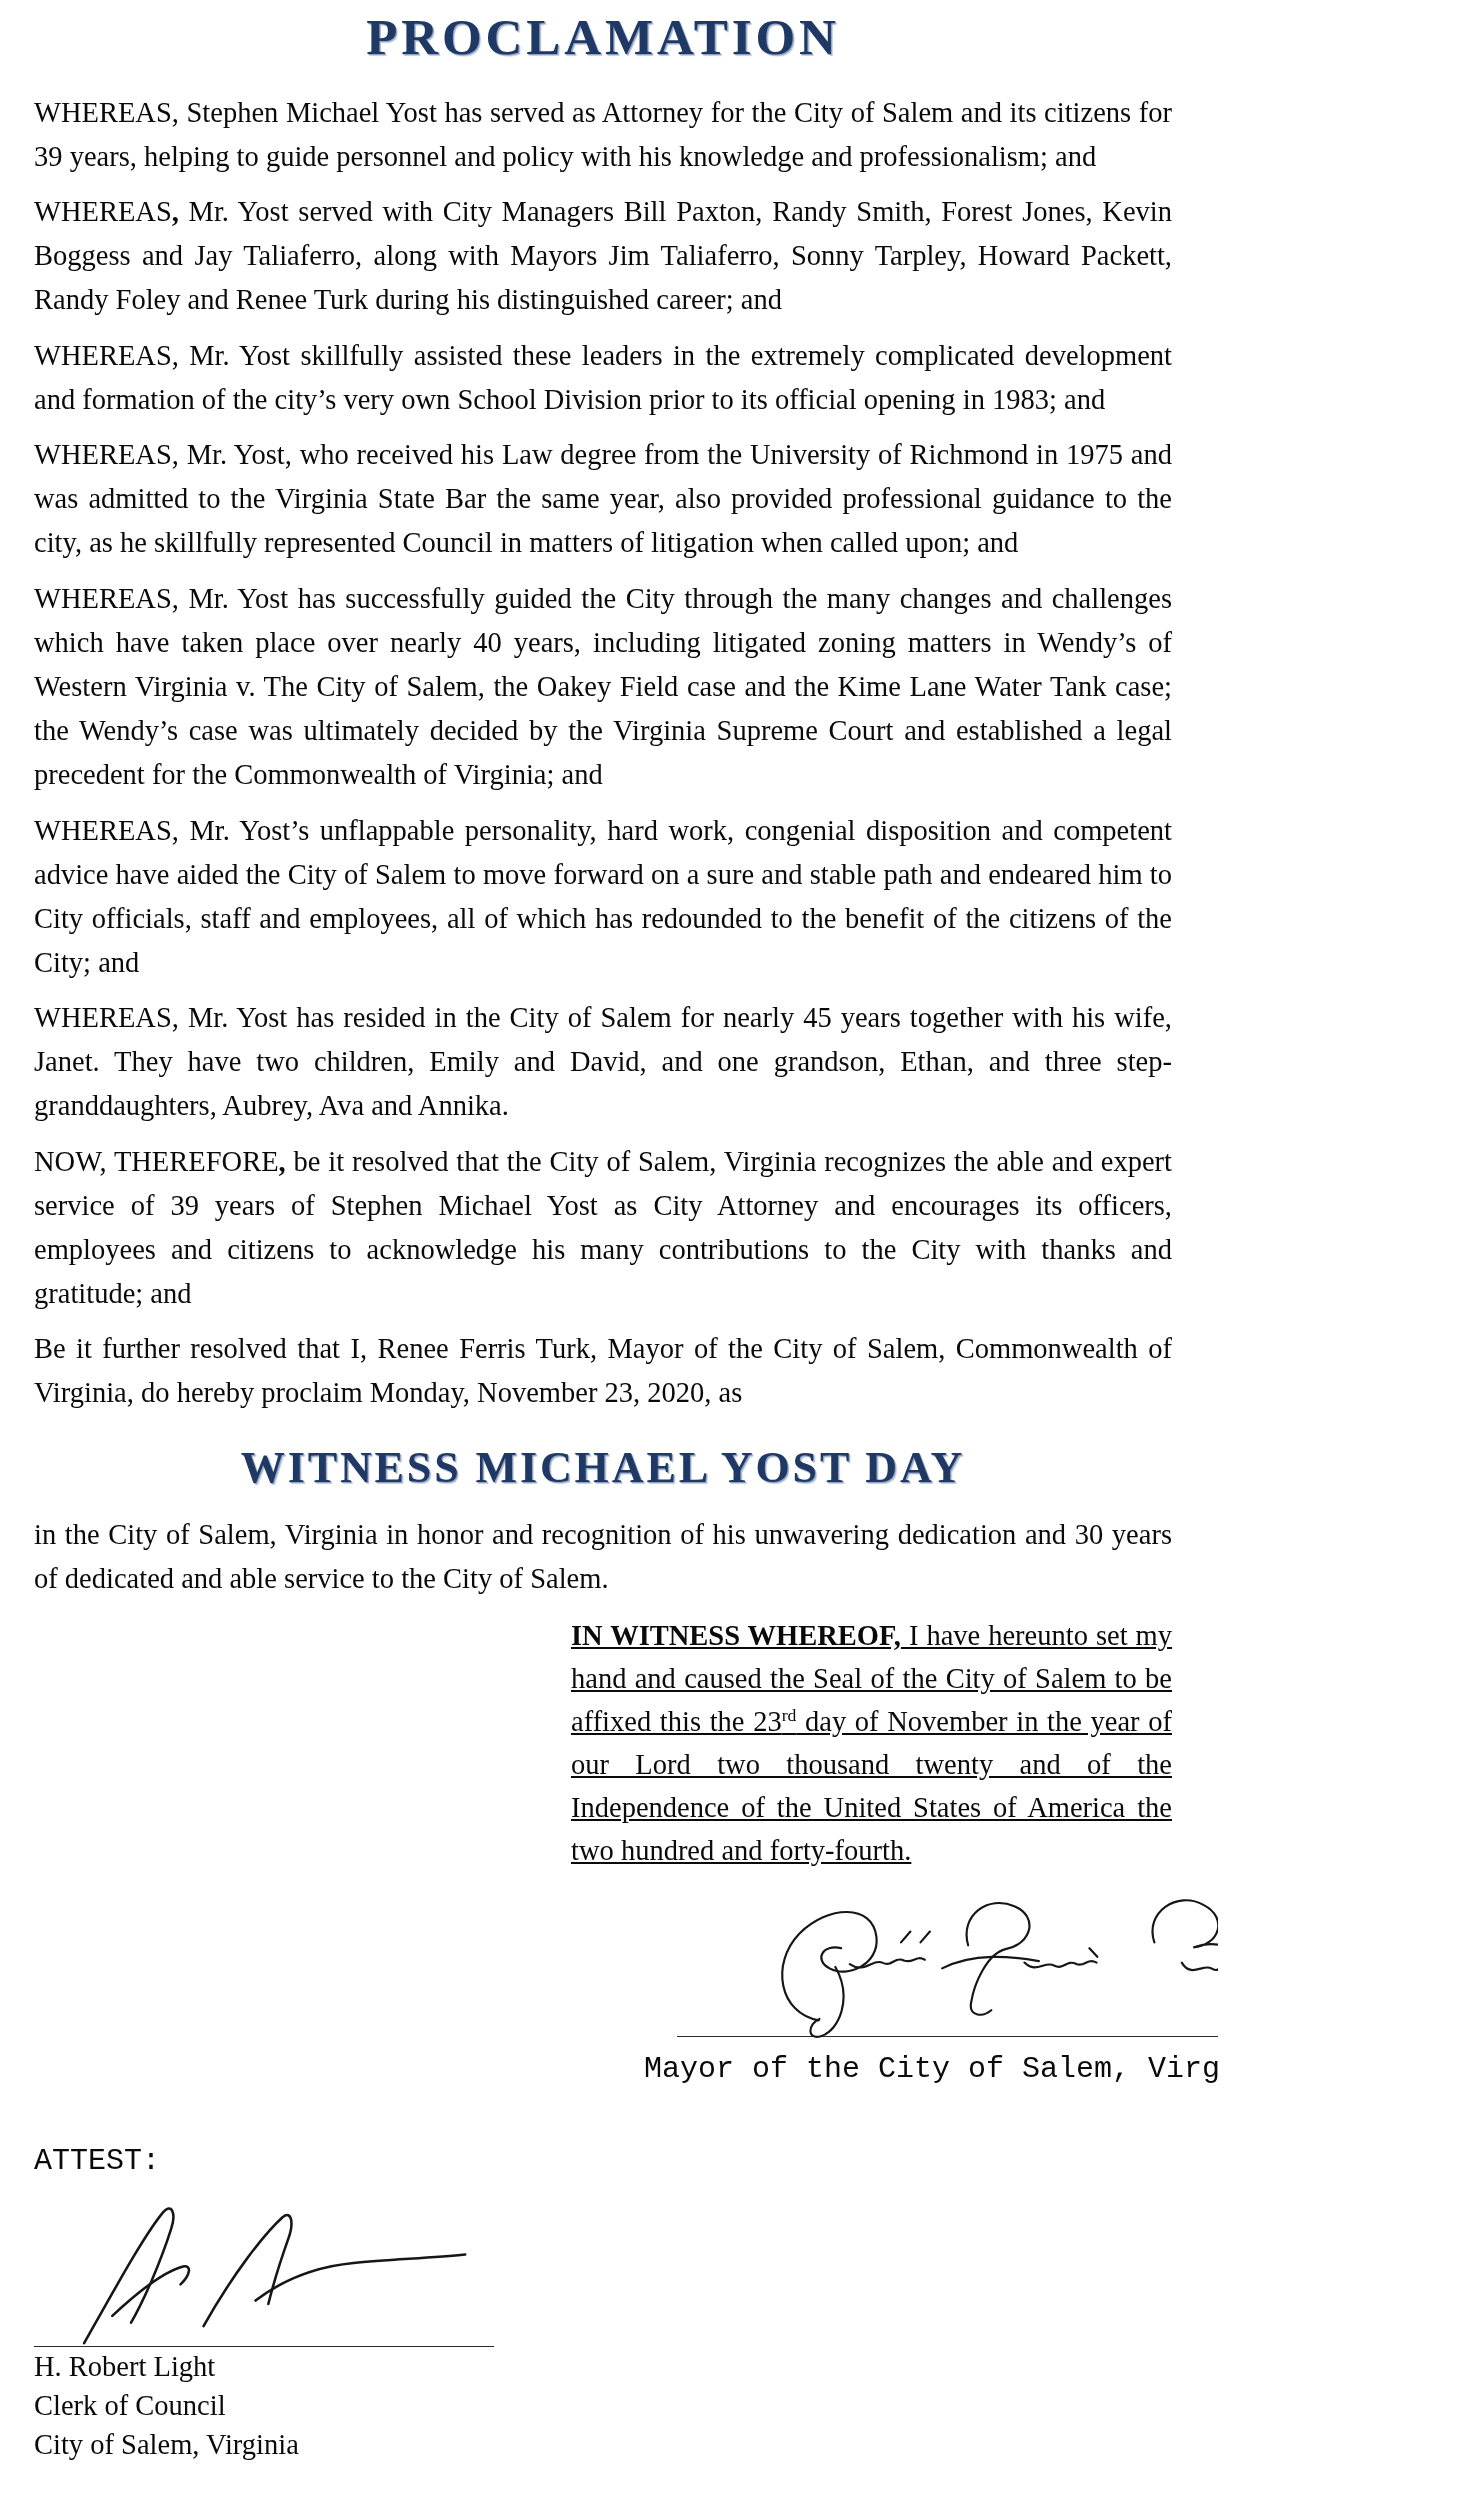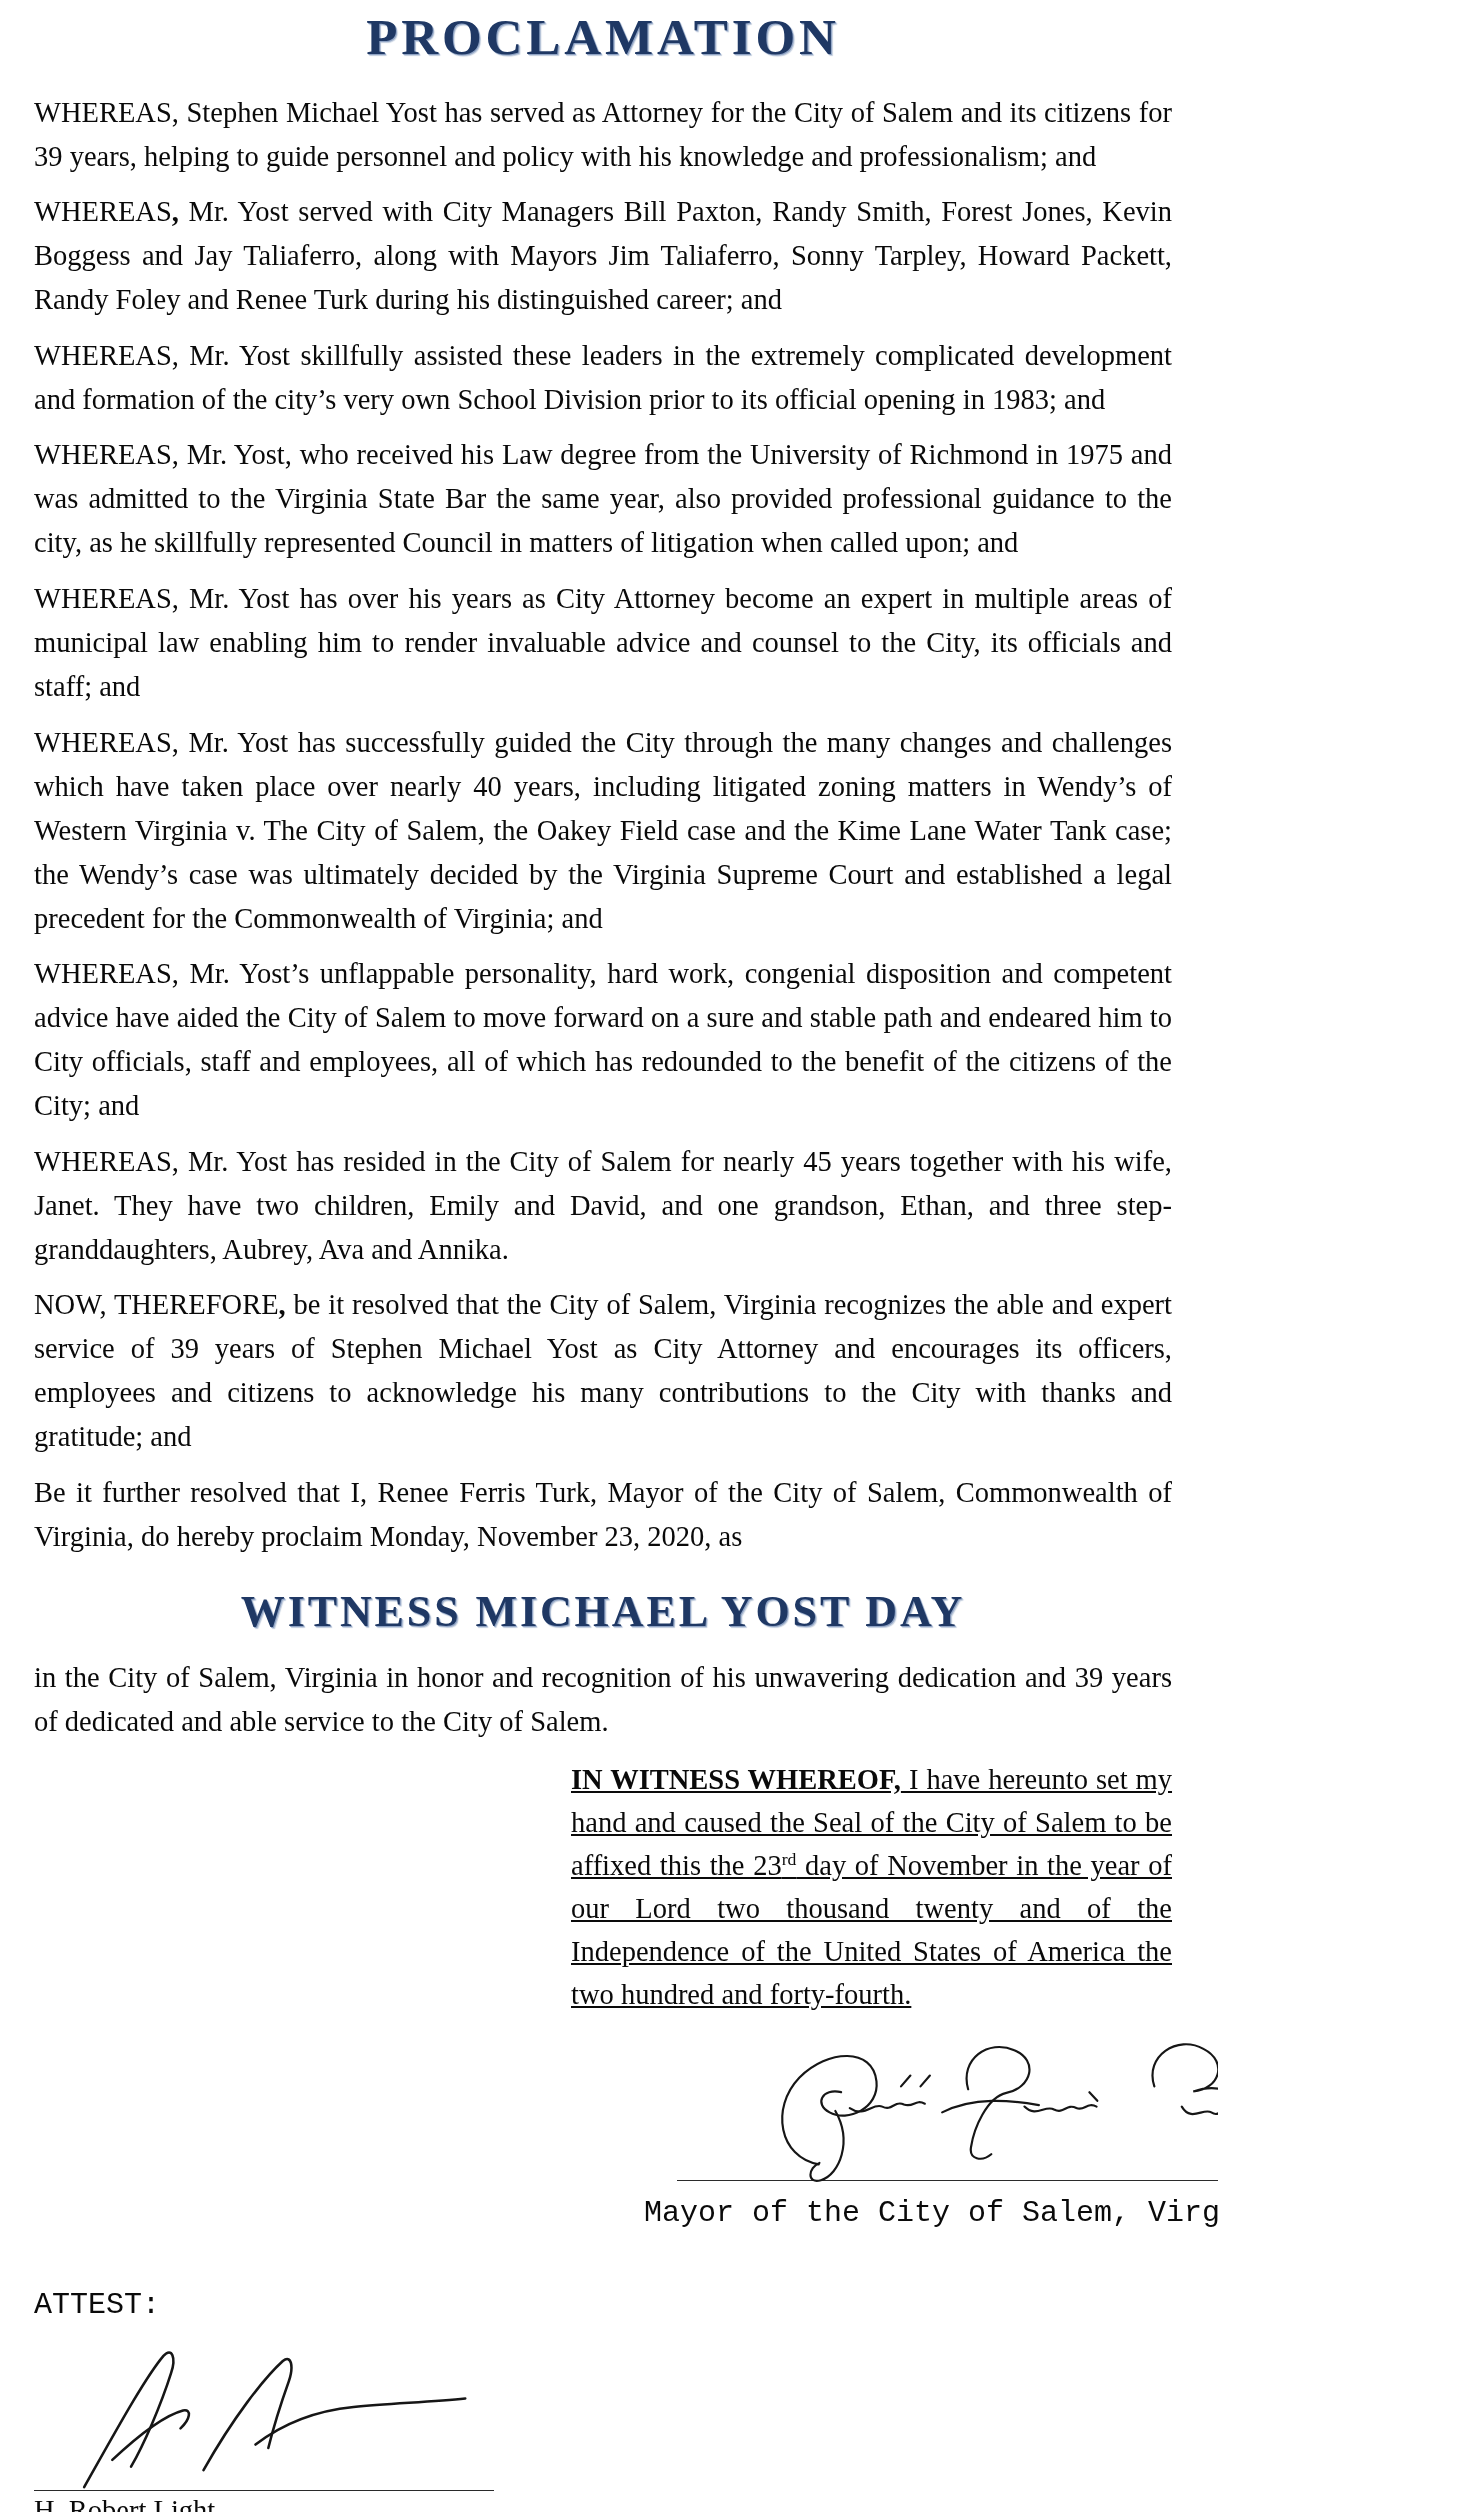--- a/index.html
+++ b/index.html
@@ -44,31 +44,30 @@
 
 <div class="page">
 
   <div class="doc-title">PROCLAMATION</div>
 
   <div>
       <p class="body"><span>WHEREAS, Stephen Michael Yost has served as Attorney for the City of Salem and its citizens for 39 years, helping to guide personnel and policy with his knowledge and professionalism; and</span></p>
       <p class="body"><span>WHEREAS</span><span class="b">,</span><span> Mr. Yost served with City Managers Bill Paxton, Randy Smith, Forest Jones, Kevin Boggess and Jay Taliaferro, along with Mayors Jim Taliaferro, Sonny Tarpley, Howard Packett, Randy Foley and Renee Turk during his distinguished career; and</span></p>
       <p class="body"><span>WHEREAS, Mr. Yost skillfully assisted these leaders in the extremely complicated development and formation of the city’s very own School Division prior to its official opening in 1983; and</span></p>
       <p class="body"><span>WHEREAS, Mr. Yost, who received his Law degree from the University of Richmond in 1975 and was admitted to the Virginia State Bar the same year, also provided professional guidance to the city, as he skillfully represented Council in matters of litigation when called upon; and</span></p>
-      <p class="body"><span>WHEREAS, Mr. Yost has over his years as City Attorney become an expert in multiple areas of municipal law enabling him to render invaluable advice and counsel to the City, its officials and staff; and</span></p>
       <p class="body"><span>WHEREAS, Mr. Yost has successfully guided the City through the many changes and challenges which have taken place over nearly 40 years, including litigated zoning matters in Wendy’s of Western Virginia v. The City of Salem, the Oakey Field case and the Kime Lane Water Tank case; the Wendy’s case was ultimately decided by the Virginia Supreme Court and established a legal precedent for the Commonwealth of Virginia; and</span></p>
       <p class="body"><span>WHEREAS, Mr. Yost’s unflappable personality, hard work, congenial disposition and competent advice have aided the City of Salem to move forward on a sure and stable path and endeared him to City officials, staff and employees, all of which has redounded to the benefit of the citizens of the City; and</span></p>
       <p class="body"><span>WHEREAS, Mr. Yost has resided in the City of Salem for nearly 45 years together with his wife, Janet. They have two children, Emily and David, and one grandson, Ethan, and three step-granddaughters, Aubrey, Ava and Annika.</span></p>
       <p class="body"><span>NOW, THEREFORE</span><span class="b">,</span><span> be it resolved that the City of Salem, Virginia recognizes the able and expert service of 39 years of Stephen Michael Yost as City Attorney and encourages its officers, employees and citizens to acknowledge his many contributions to the City with thanks and gratitude; and</span></p>
       <p class="body"><span>Be it further resolved that I, Renee Ferris Turk, Mayor of the City of Salem, Commonwealth of Virginia, do hereby proclaim Monday, November 23, 2020, as</span></p>
     </div>
 
   <div class="day-title">WITNESS MICHAEL YOST DAY</div>
 
-  <p class="closing">in the City of Salem, Virginia in honor and recognition of his unwavering dedication and 39 years of dedicated and able service to the City of Salem.</p>
+  <p class="closing">in the City of Salem, Virginia in honor and recognition of his unwavering dedication and 30 years of dedicated and able service to the City of Salem.</p>
 
   <p class="witness"><span class="b">IN WITNESS WHEREOF,</span><span> I have hereunto set my hand and caused the Seal of the City of Salem to be affixed this the 23</span><sup>rd</sup><span> day of November in the year of our Lord two thousand twenty and of the Independence of the United States of America the two hundred and forty-fourth.</span></p>
 
   <div class="mayor-sig-wrap">
     <svg class="mayor-sig" viewBox="0 0 720 230" preserveAspectRatio="xMidYMid meet">
       <path d="M 95 200 C 40 190, 28 122, 68 80 C 108 40, 170 38, 175 85 C 179 122, 135 142, 110 128 C 88 116, 100 94, 126 100"></path>
       <path d="M 118 126 C 142 168, 124 214, 98 222 C 78 228, 80 204, 96 198"></path>
       <path d="M 138 122 C 158 136, 170 114, 183 120 C 197 127, 199 111, 213 117 C 226 122, 229 109, 242 116"></path>
       <path d="M 209 92 L 222 77"></path>
       <path d="M 236 92 L 249 77"></path>

